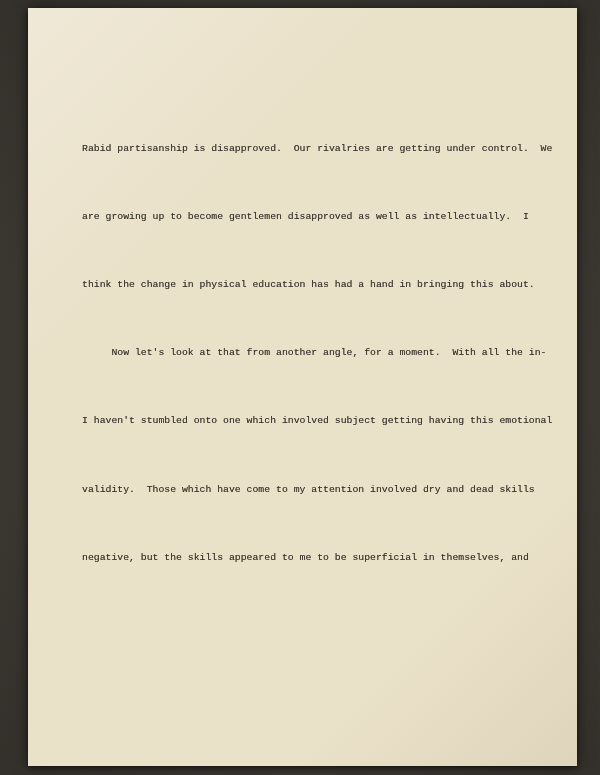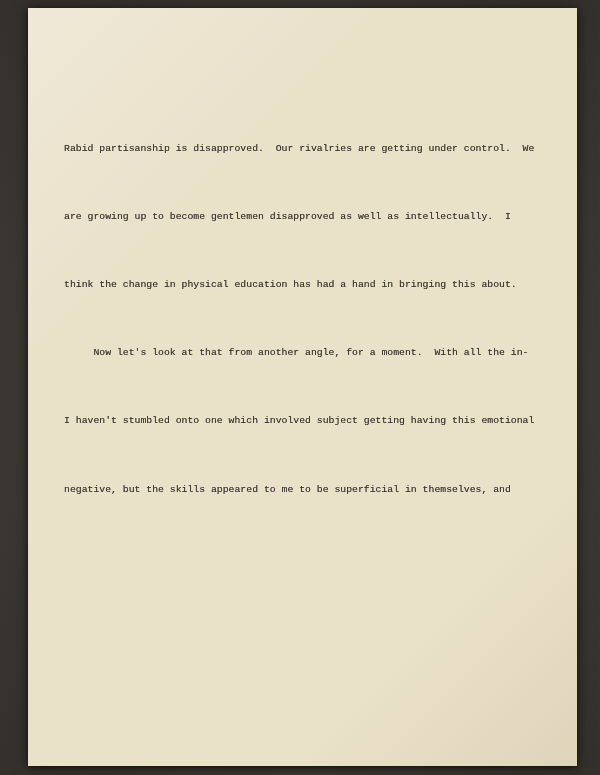--- a/index.html
+++ b/index.html
@@ -33,34 +33,35 @@
   }
   .text-block {
     position: absolute;
     left: 36px; top: 62px; right: 18px;
     color: var(--ink);
     font-size: 9.8px;
     line-height: 22.7px;
     white-space: pre;
     text-shadow: 0 0 0.4px rgba(56,51,44,0.55);
   }
-  .line { height: 22.7px; }
+  .line { height: 22.7px; margin-left: 18px; }
 </style>
 </head>
 <body>
 
 <div class="scan-frame">
   <div class="paper">
     <div class="text-block">
 
       <div class="line">Rabid partisanship is disapproved.  Our rivalries are getting under control.  We</div>
       <div class="line">are growing up to become gentlemen disapproved as well as intellectually.  I</div>
       <div class="line">think the change in physical education has had a hand in bringing this about.</div>
       <div class="line">     Now let's look at that from another angle, for a moment.  With all the in-</div>
       <div class="line">I haven't stumbled onto one which involved subject getting having this emotional</div>
+      <div class="line">validity.  Those which have come to my attention involved dry and dead skills</div>
       <div class="line">negative, but the skills appeared to me to be superficial in themselves, and</div>
 
       <div class="line"></div>
 
       
       
       
       
       
       

